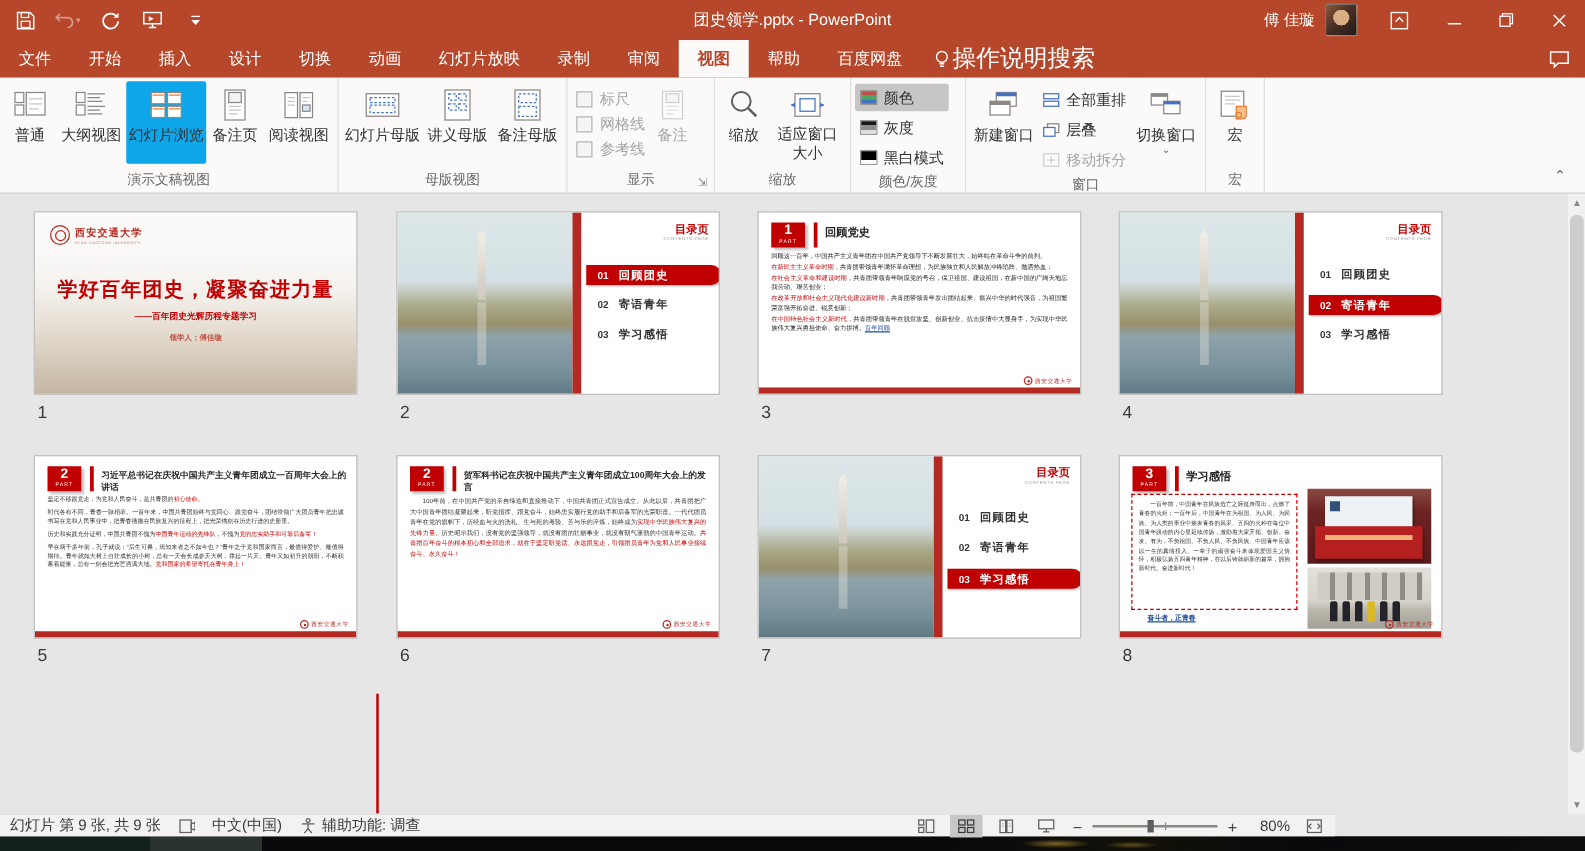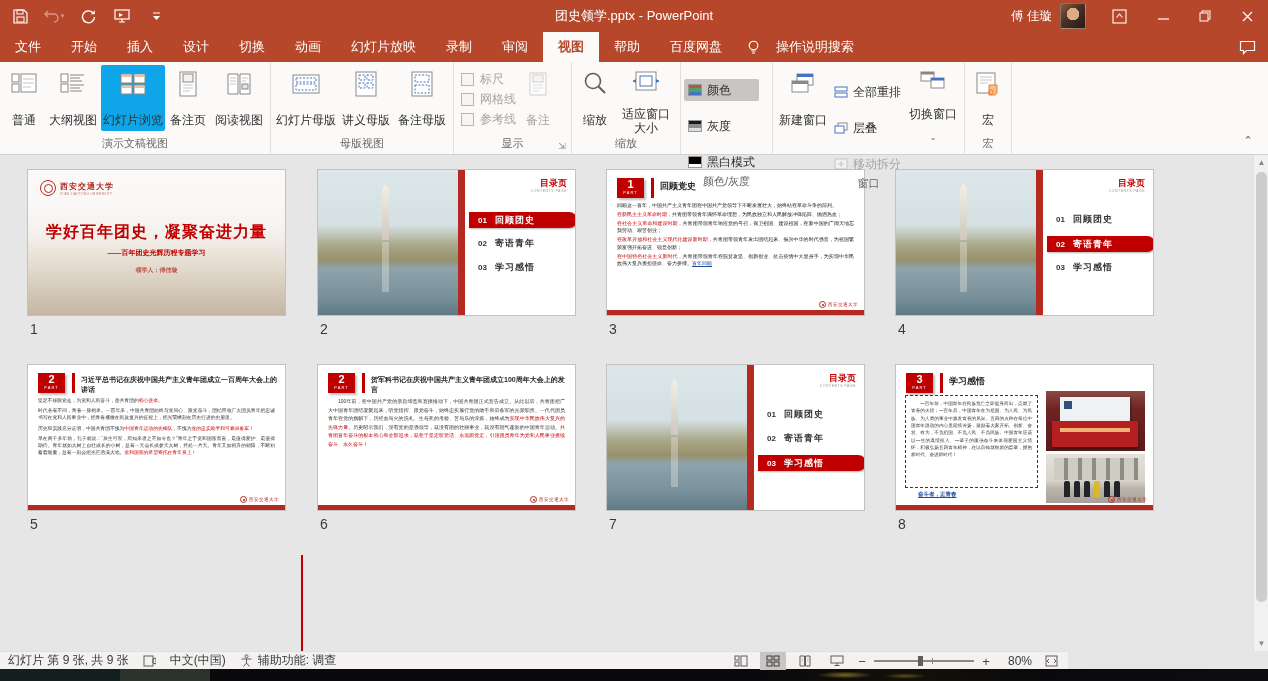--- a/index.html
+++ b/index.html
@@ -22,35 +22,35 @@
             background:radial-gradient(circle at 50% 42%, #d9ae85 0 34%, transparent 35%),
                        linear-gradient(135deg,#8a5a3a 0%, #4a3025 45%, #241a17 100%);
             border:1px solid rgba(255,255,255,.35); }
   .winbtn { width:42px; height:32px; display:flex; align-items:center; justify-content:center; }
   .ribbon-opts { width:38px; height:32px; display:flex; align-items:center; justify-content:center; margin-right:4px; }
 
   
   .tabrow { position:absolute; left:0; top:32px; width:1268px; height:30px; background:#b7472a; display:flex; align-items:stretch; z-index:4; }
   .tab { padding:0 15px; line-height:30px; font-size:13px; color:#fff; white-space:nowrap; position:relative; z-index:3; }
   .tab.selected { background:#fbfaf9; color:#b7472a; font-weight:bold; }
-  .tellme { display:flex; align-items:center; gap:16px; color:#fff; font-size:13px; padding:0 10px; z-index:3; }
+  .tellme { display:flex; align-items:center; gap:2px; color:#fff; font-size:19px; padding:0 10px; z-index:3; }
   .tab-right { position:absolute; right:12px; top:0; height:30px; display:flex; align-items:center; z-index:3; }
 
   
   .ribbon { position:absolute; left:0; top:62px; width:1268px; height:93px; background:#fbfaf9; border-bottom:1px solid #d2d0ce; display:flex; z-index:3; }
   .rgroup { display:flex; flex-direction:column; border-right:1px solid #e1dfdd; position:relative; }
   .rgroup-content { flex:1; display:flex; align-items:flex-start; padding:3px 3px 0 3px; }
   .rgroup-label { text-align:center; font-size:11px; color:#696764; padding:1px 8px 3px; white-space:nowrap; }
-  .rbtn-lg { display:flex; flex-direction:column; align-items:center; justify-content:flex-start; padding:4px 2px 2px; border-radius:2px; height:66px;gap:12px; }
+  .rbtn-lg { display:flex; flex-direction:column; align-items:center; justify-content:flex-start; padding:4px 2px 2px; border-radius:2px; height:66px; }
   .rbtn-lg .ric { height:30px; display:flex; align-items:center; justify-content:center; }
   .rbtn-lg .rlabel { font-size:12px; color:#323130; line-height:1.2; text-align:center; margin-top:2px; white-space:normal; }
   .rbtn-lg.sel { background:#0ea5e9; }
   .rbtn-lg.disabled .rlabel { color:#a6a4a2; }
   .caret { font-size:8px; color:#605e5c; line-height:1; margin-top:1px; }
-  .rbtn-sm { display:flex; align-items:center; gap:5px; padding:2px 4px; border-radius:2px; height:22px; font-size:12px; color:#323130; white-space:nowrap;margin-top:12px; }
+  .rbtn-sm { display:flex; align-items:center; gap:5px; padding:2px 4px; border-radius:2px; height:22px; font-size:12px; color:#323130; white-space:nowrap; }
   .rbtn-sm.sel { background:#c8c6c4; }
   .rbtn-sm.disabled { color:#a6a4a2; }
   .checkrow { display:flex; align-items:center; gap:6px; height:20px; font-size:12px; color:#a6a4a2; padding-left:4px; white-space:nowrap; }
   .cb { width:13px; height:13px; border:1px solid #b8b6b4; background:#f6f5f4; }
   .stackcol { display:flex; flex-direction:column; justify-content:flex-start; padding-top:2px; }
   .dlg-launcher { position:absolute; right:3px; bottom:3px; width:12px; height:12px; color:#8a8886; font-size:9px; line-height:12px; text-align:center; border:1px solid transparent; }
   .ribbon-collapse { position:absolute; right:10px; bottom:2px; width:20px; height:18px; color:#605e5c; font-size:11px; text-align:center; }
 
   .sw { width:14px; height:12px; display:flex; flex-direction:column; border:1px solid #9a9896; }
   .sw div { flex:1; }

